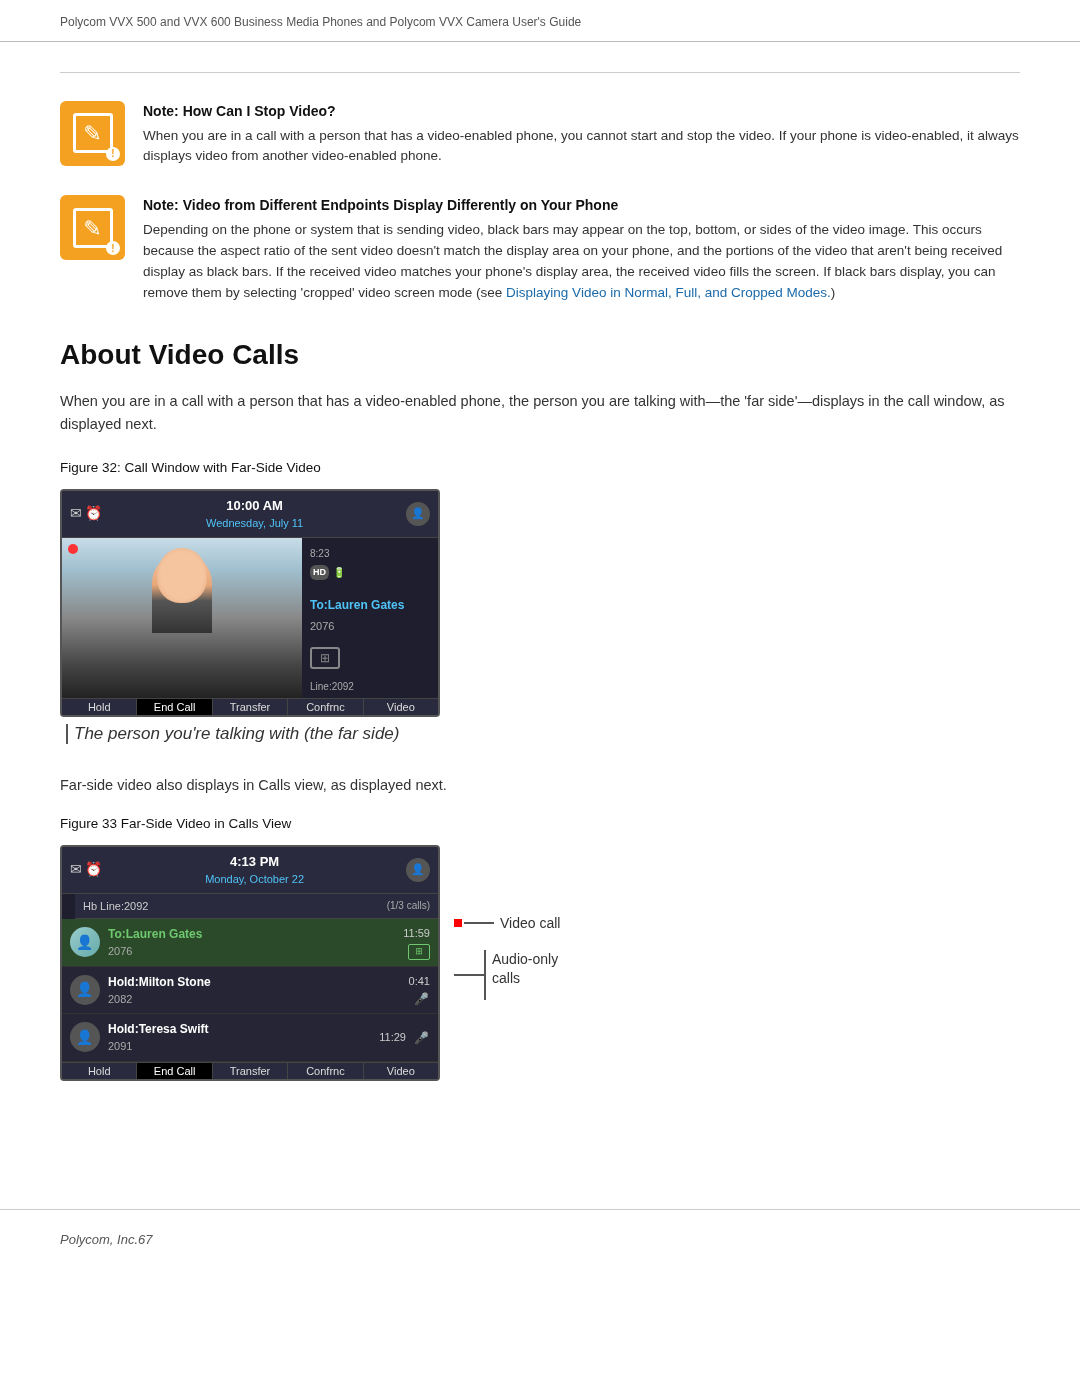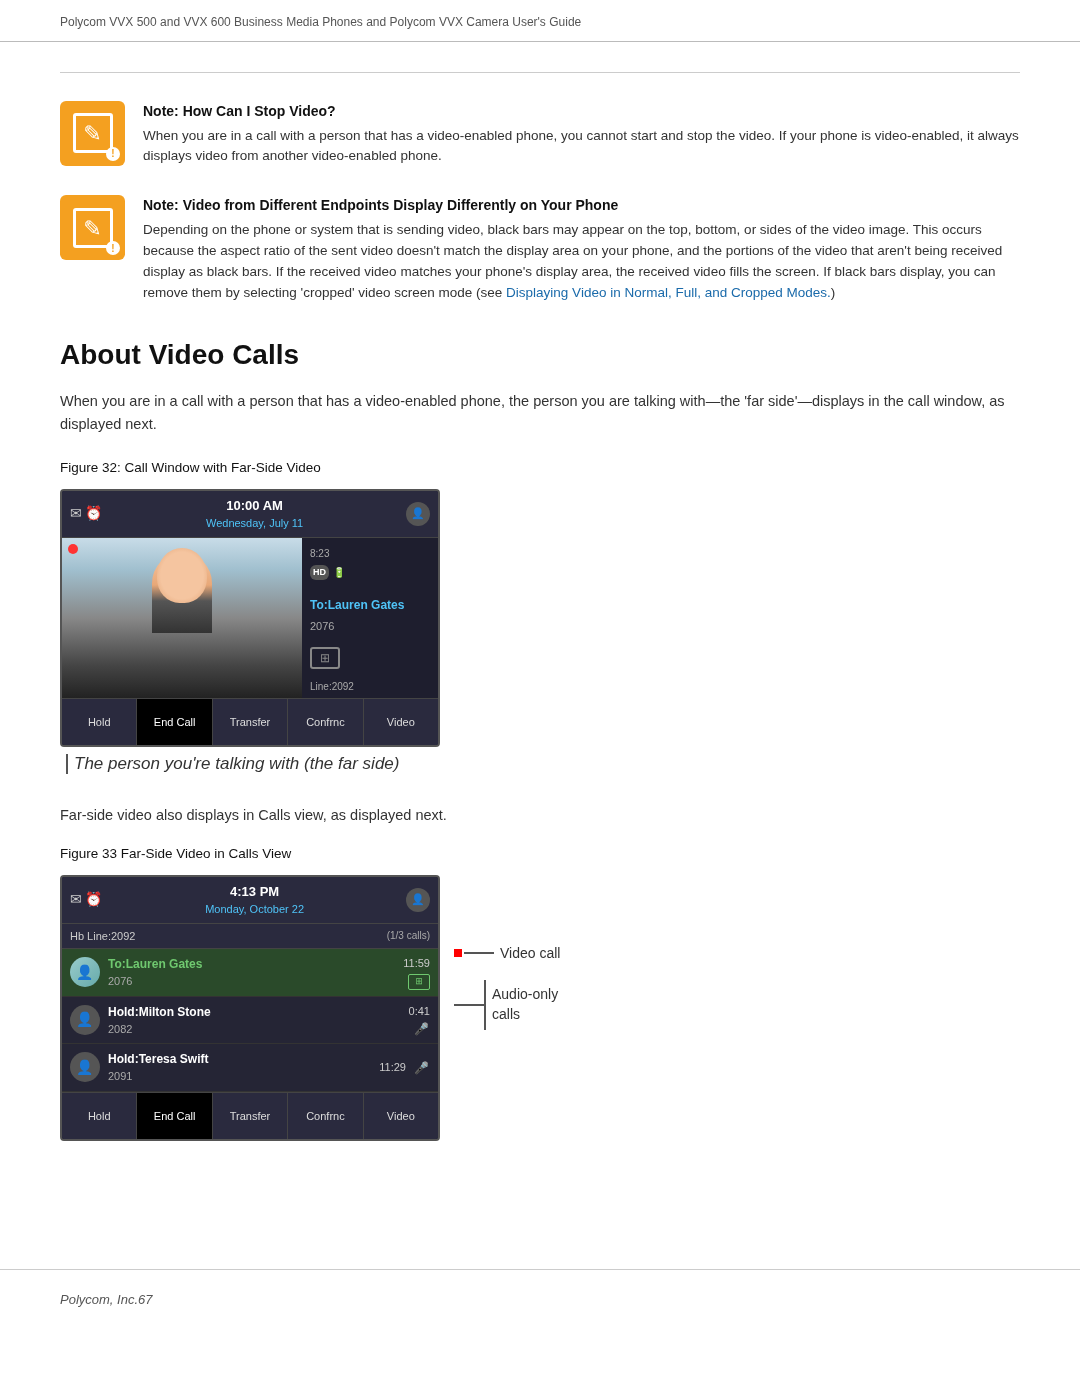--- a/index.html
+++ b/index.html
@@ -292,21 +292,21 @@
 
     
     .phone-bottom-bar {
       background: #2a2a3e;
       display: flex;
       border-top: 1px solid #444;
     }
     .phone-btn {
       flex: 1;
       text-align: center;
-      padding: 15px 4px;
+      padding: 0 4px;
       font-size: 11px;
       color: #ddd;
       border-right: 1px solid #444;
       cursor: pointer;
     }
     .phone-btn:last-child {
       border-right: none;
     }
     .phone-btn.end-call {
       background: #000000;
@@ -328,20 +328,21 @@
     }
     .calls-header-row {
       display: flex;
       align-items: center;
       justify-content: space-between;
       padding: 4px 8px;
       background: #2a2a3e;
       font-size: 11px;
       color: #ccc;
       border-bottom: 1px solid #444;
+      margin-left: 13px;
     }
     .calls-count {
       color: #aaa;
       font-size: 10px;
     }
     .call-item {
       display: flex;
       align-items: center;
       padding: 6px 8px;
       border-bottom: 1px solid #333;
@@ -609,21 +610,21 @@
       <div style="display:flex; flex-direction:column; margin-left:14px; margin-top:40px;">
 
         <div style="display:flex; align-items:center; margin-bottom:12px; margin-top:28px;">
           <div style="display:flex; align-items:center; gap:2px;">
             <div style="width:8px; height:8px; background:red; border-radius:50;"></div>
             <div style="width:30px; height:2px; background:#555;"></div>
           </div>
           <span style="font-size:14px; color:#333; margin-left:6px; font-weight:normal;">Video call</span>
         </div>
 
-        <div style="display:flex; align-items:center; margin-top:4px;">
+        <div style="display:flex; margin-top:4px;">
           <div style="display:flex; align-items:center;">
             <div style="width:30px; height:2px; background:#555;"></div>
           </div>
           <div style="display:flex; flex-direction:column; margin-left:0; align-items:flex-start;">
             <div style="width:2px; height:50px; background:#555; margin-left:0;"></div>
           </div>
           <span style="font-size:14px; color:#333; margin-left:6px; line-height:1.4;">Audio-only<br>calls</span>
         </div>
       </div>
     </div>

